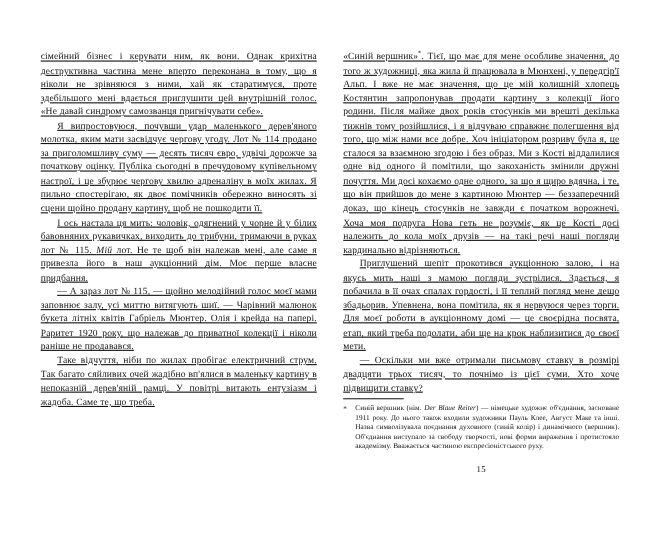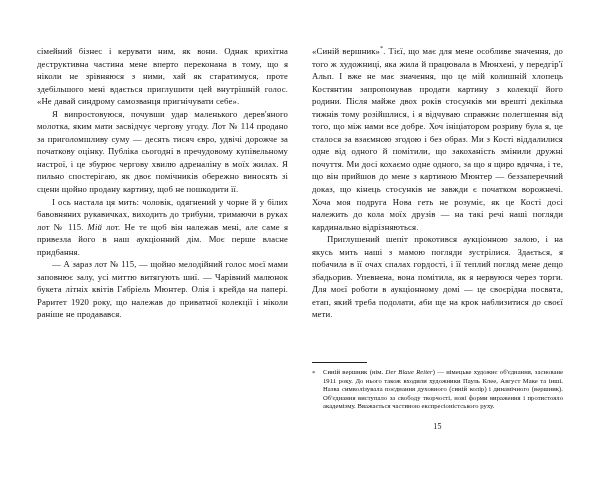--- a/index.html
+++ b/index.html
@@ -19,20 +19,21 @@
     width: 600px;
     height: 503px;
     display: flex;
     background: #ffffff;
   }
   .page {
     position: relative;
     width: 300px;
     height: 463px;
     box-sizing: border-box;
+    text-decoration: underline;
   }
   .page-left  { padding: 45px 12px 0 37px; }
   .page-right { padding: 45px 37px 0 12px; }
 
   .textblock {
     width: 251px;
   }
   p.para {
     margin: 0;
     text-align: justify;
@@ -107,32 +108,34 @@
     <div class="textblock">
 
       <p class="para noindent">сімейний бізнес і керувати ним, як вони. Однак крихітна деструктивна частина мене вперто переконана в тому, що я ніколи не зрівняюся з ними, хай як старатимуся, проте здебільшого мені вдається приглушити цей внутрішній голос. «Не давай синдрому самозванця пригнічувати себе».</p>
 
       <p class="para">Я випростовуюся, почувши удар маленького дерев'яного молотка, яким мати засвідчує чергову угоду. Лот № 114 продано за приголомшливу суму — десять тисяч євро, удвічі дорожче за початкову оцінку. Публіка сьогодні в пречудовому купівельному настрої, і це збурює чергову хвилю адреналіну в моїх жилах. Я пильно спостерігаю, як двоє помічників обережно виносять зі сцени щойно продану картину, щоб не пошкодити її.</p>
 
       <p class="para"><span>І ось настала ця мить: чоловік, одягнений у чорне й у білих бавовняних рукавичках, виходить до трибуни, тримаючи в руках лот № 115. </span><em class="it">Мій</em><span> лот. Не те щоб він належав мені, але саме я привезла його в наш аукціонний дім. Моє перше власне придбання.</span></p>
 
       <p class="para dash">— А зараз лот № 115, — щойно мелодійний голос моєї мами заповнює залу, усі миттю витягують шиї. — Чарівний малюнок букета літніх квітів Габріель Мюнтер. Олія і крейда на папері. Раритет 1920 року, що належав до приватної колекції і ніколи раніше не продавався.</p>
 
+      <p class="para">Таке відчуття, ніби по жилах пробігає електричний струм. Так багато сяйливих очей жадібно вп'ялися в маленьку картину в непоказній дерев'яній рамці. У повітрі витають ентузіазм і жадоба. Саме те, що треба.</p>
 
 
     </div>
   </div>
 
   <div class="page page-right">
     <div class="textblock">
 
       <p class="para noindent"><span>«Синій вершник»</span><sup class="fnref">*</sup><span>. Тієї, що має для мене особливе значення, до того ж художниці, яка жила й працювала в Мюнхені, у передгір'ї Альп. І вже не має значення, що це мій колишній хлопець Костянтин запропонував продати картину з колекції його родини. Після майже двох років стосунків ми врешті декілька тижнів тому розійшлися, і я відчуваю справжнє полегшення від того, що між нами все добре. Хоч ініціатором розриву була я, це сталося за взаємною згодою і без образ. Ми з Кості віддалилися одне від одного й помітили, що закоханість змінили дружні почуття. Ми досі кохаємо одне одного, за що я щиро вдячна, і те, що він прийшов до мене з картиною Мюнтер — беззаперечний доказ, що кінець стосунків не завжди є початком ворожнечі. Хоча моя подруга Нова геть не розуміє, як це Кості досі належить до кола моїх друзів — на такі речі наші погляди кардинально відрізняються.</span></p>
 
       <p class="para">Приглушений шепіт прокотився аукціонною залою, і на якусь мить наші з мамою погляди зустрілися. Здається, я побачила в її очах спалах гордості, і її теплий погляд мене дещо збадьорив. Упевнена, вона помітила, як я нервуюся через торги. Для моєї роботи в аукціонному домі — це своєрідна посвята, етап, який треба подолати, аби ще на крок наблизитися до своєї мети.</p>
 
+      <p class="para dash">— Оскільки ми вже отримали письмову ставку в розмірі двадцяти трьох тисяч, то почнімо із цієї суми. Хто хоче підвищити ставку?</p>
 
     </div>
 
     <div class="footnote-wrap">
       <div class="footnote-rule"></div>
       <div class="footnote">
         <div class="footnote-marker">*</div>
         <div class="footnote-body"><span>Синій вершник (нім. </span><em class="it">Der Blaue Reiter</em><span>) — німецьке художнє об'єднання, засноване 1911 року. До нього також входили художники Пауль Клее, Август Маке та інші. Назва символізувала поєднання духовного (синій колір) і динамічного (вершник). Об'єднання виступало за свободу творчості, нові форми вираження і протистояло академізму. Вважається частиною експресіоністського руху.</span></div>
       </div>
     </div>

